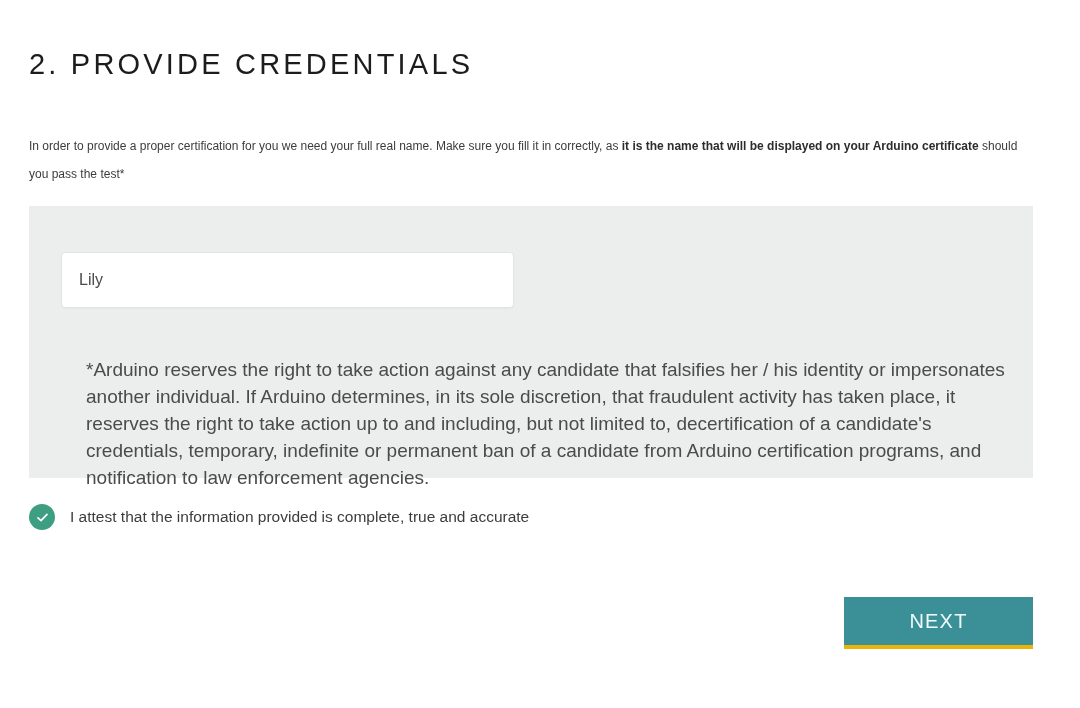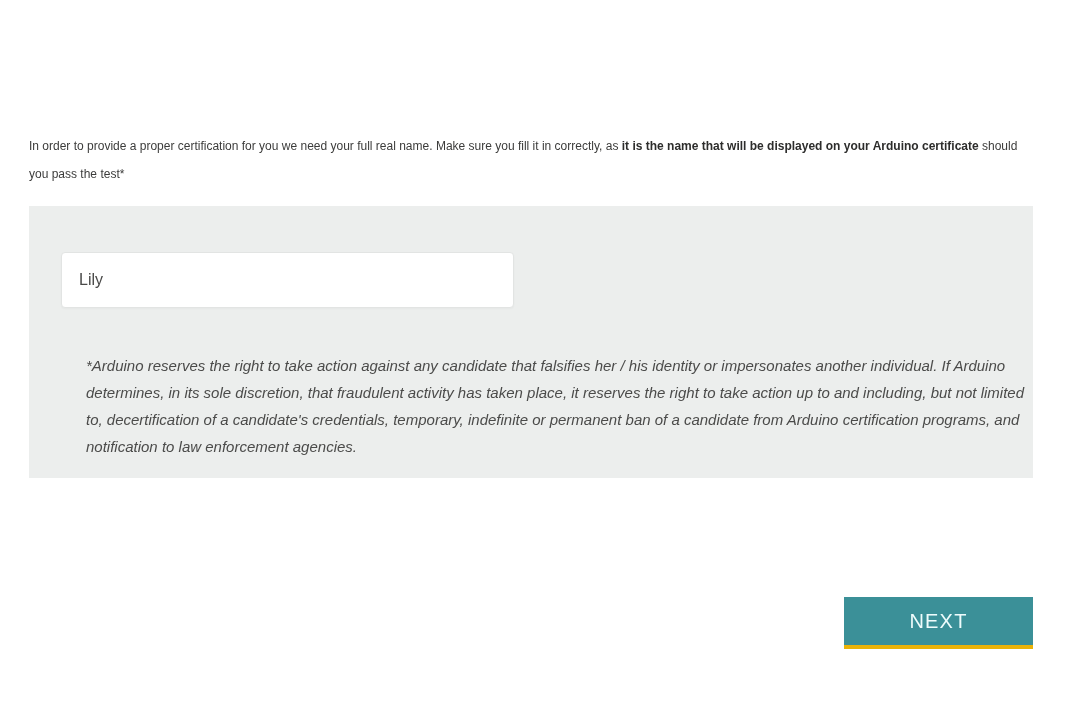--- a/index.html
+++ b/index.html
@@ -87,24 +87,23 @@
   }
   .text-input::placeholder {
     color: #9c9c9b;
   }
 
   .disclaimer {
     position: absolute;
     left: 57px;
     top: 131px;
     width: 940px;
-    font-size: 15px;
+    font-size: 19px;
     line-height: 27px;
     color: #4b4b4a;
-    font-style: italic;
   }
 
   
   .attest-row {
     position: absolute;
     left: 29px;
     top: 504px;
     display: flex;
     align-items: center;
   }
@@ -148,28 +147,37 @@
     text-align: center;
     cursor: pointer;
     padding: 0;
   }
 </style>
 </head>
 <body>
 
 <div class="page">
 
+  <h1 class="page-title">2. PROVIDE CREDENTIALS</h1>
 
   <p class="intro"><span>In order to provide a proper certification for you we need your full real name. Make sure you fill it in correctly, as </span><span class="bold">it is the name that will be displayed on your Arduino certificate</span><span> should you pass the test*</span></p>
 
   <div class="panel">
 
     <div class="fields-row">
       <input class="text-input" type="text" value="Lily" style="">
     </div>
 
     <p class="disclaimer">*Arduino reserves the right to take action against any candidate that falsifies her / his identity or impersonates another individual. If Arduino determines, in its sole discretion, that fraudulent activity has taken place, it reserves the right to take action up to and including, but not limited to, decertification of a candidate's credentials, temporary, indefinite or permanent ban of a candidate from Arduino certification programs, and notification to law enforcement agencies.</p>
   </div>
 
+  <div class="attest-row">
+    <span class="check-circle">
+      <svg width="15" height="15" viewBox="0 0 15 15" aria-hidden="true">
+        <polyline points="3,7.8 6,10.6 12,4.3" fill="none" stroke="#ffffff" stroke-width="1.7" stroke-linecap="round" stroke-linejoin="round"></polyline>
+      </svg>
+    </span>
+    <span class="attest-label">I attest that the information provided is complete, true and accurate</span>
+  </div>
 
   <button class="next-button">NEXT</button>
 
 </div>
 
 </body></html>

